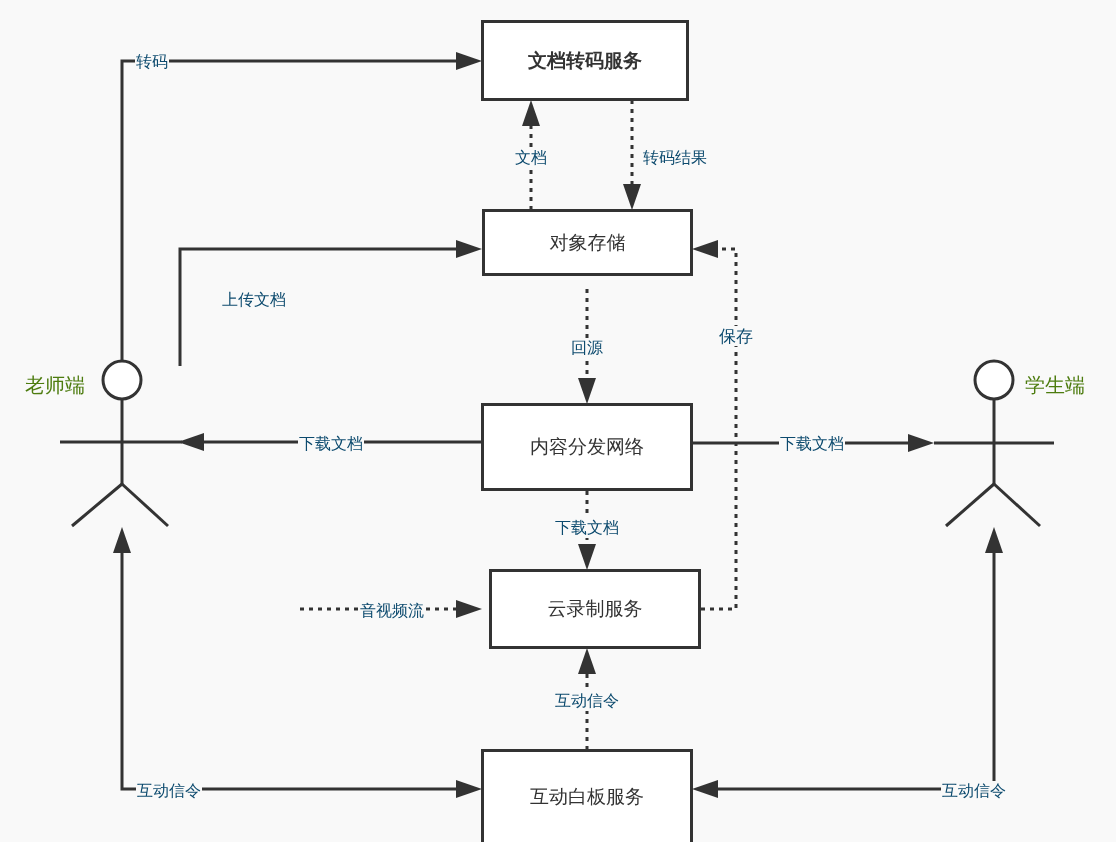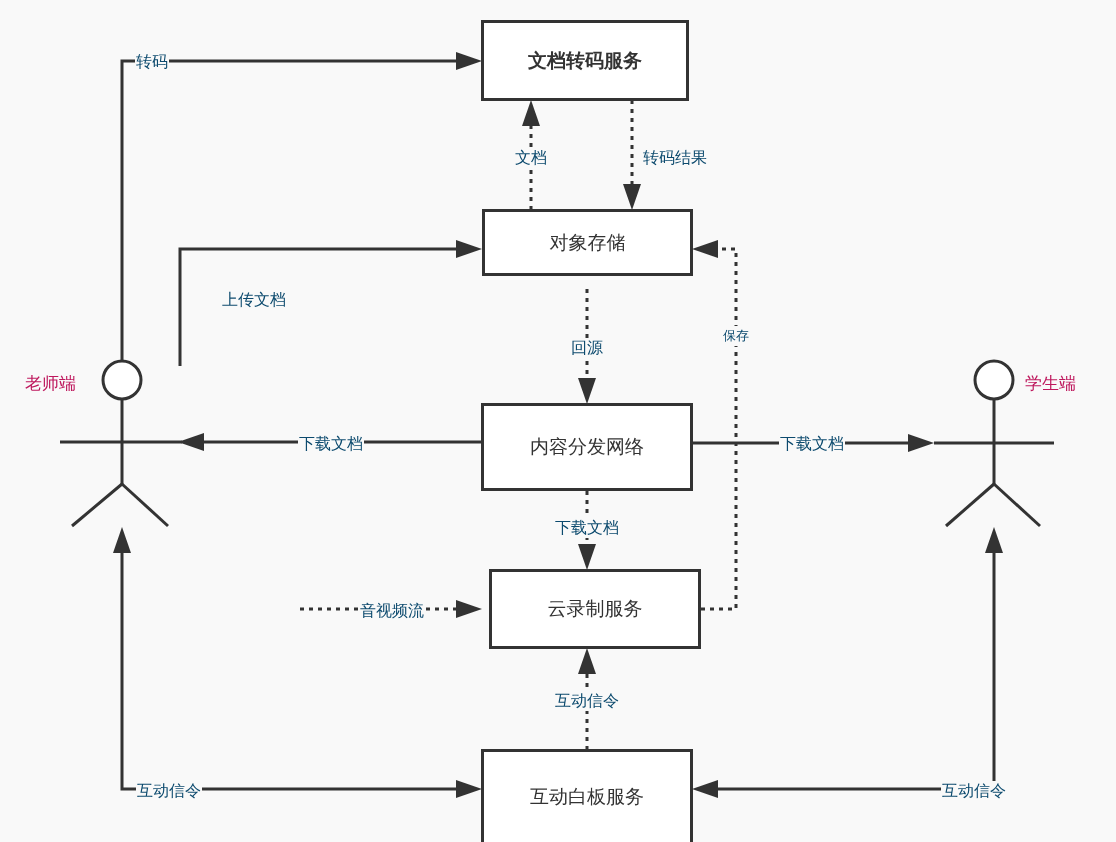--- a/index.html
+++ b/index.html
@@ -3,21 +3,21 @@
 <meta charset="utf-8">
 <style>
   html, body { margin:0; padding:0; background:#f9f9f9; }
   body { width:1116px; height:842px; position:relative; overflow:hidden;
          font-family:"DejaVu Sans", "Liberation Sans", sans-serif; }
   svg { position:absolute; left:0; top:0; }
   .box { position:absolute; background:#ffffff; border:3px solid #333333; box-sizing:border-box;
          display:flex; align-items:center; justify-content:center; font-size:19px; color:#333333; }
   .lbl { position:absolute; background:#f9f9f9; font-size:16px; color:#0c4a6e; white-space:nowrap;
          line-height:20px; padding:0 1px; transform:translate(-50%,-50%); }
-  .actor-name { position:absolute; font-size:17px; color:#be185d; white-space:nowrap; }
+  .actor-name { position:absolute; font-size:20px; color:#4d7c0f; white-space:nowrap; }
 </style>
 </head>
 <body>
 
 <svg width="1116" height="842">
   <defs>
     <marker id="arr" viewBox="0 0 10 10" refX="10" refY="5" markerWidth="7" markerHeight="7" orient="auto-start-reverse" markerUnits="userSpaceOnUse">
     </marker>
   </defs>
   <g stroke="#333333" stroke-width="3" fill="none">
@@ -96,20 +96,20 @@
   </div>
 
 <div class="actor-name" style="left:25px;top:372px;">老师端</div>
 <div class="actor-name" style="left:1025px;top:372px;">学生端</div>
 
 <div class="lbl" style="left:152px;top:62px;">转码</div>
 <div class="lbl" style="left:531px;top:158px;">文档</div>
 <div class="lbl" style="left:632px;top:158px;margin-left:43px;">转码结果</div>
 <div class="lbl" style="left:254px;top:252px;margin-top:48px;">上传文档</div>
 <div class="lbl" style="left:587px;top:348px;">回源</div>
-<div class="lbl" style="left:736px;top:336px;font-size:13px;">保存</div>
+<div class="lbl" style="left:736px;top:336px;font-size:17px;">保存</div>
 <div class="lbl" style="left:331px;top:444px;">下载文档</div>
 <div class="lbl" style="left:812px;top:444px;">下载文档</div>
 <div class="lbl" style="left:587px;top:528px;">下载文档</div>
 <div class="lbl" style="left:392px;top:611px;">音视频流</div>
 <div class="lbl" style="left:587px;top:701px;">互动信令</div>
 <div class="lbl" style="left:169px;top:791px;">互动信令</div>
 <div class="lbl" style="left:974px;top:791px;">互动信令</div>
 
 </body></html>

